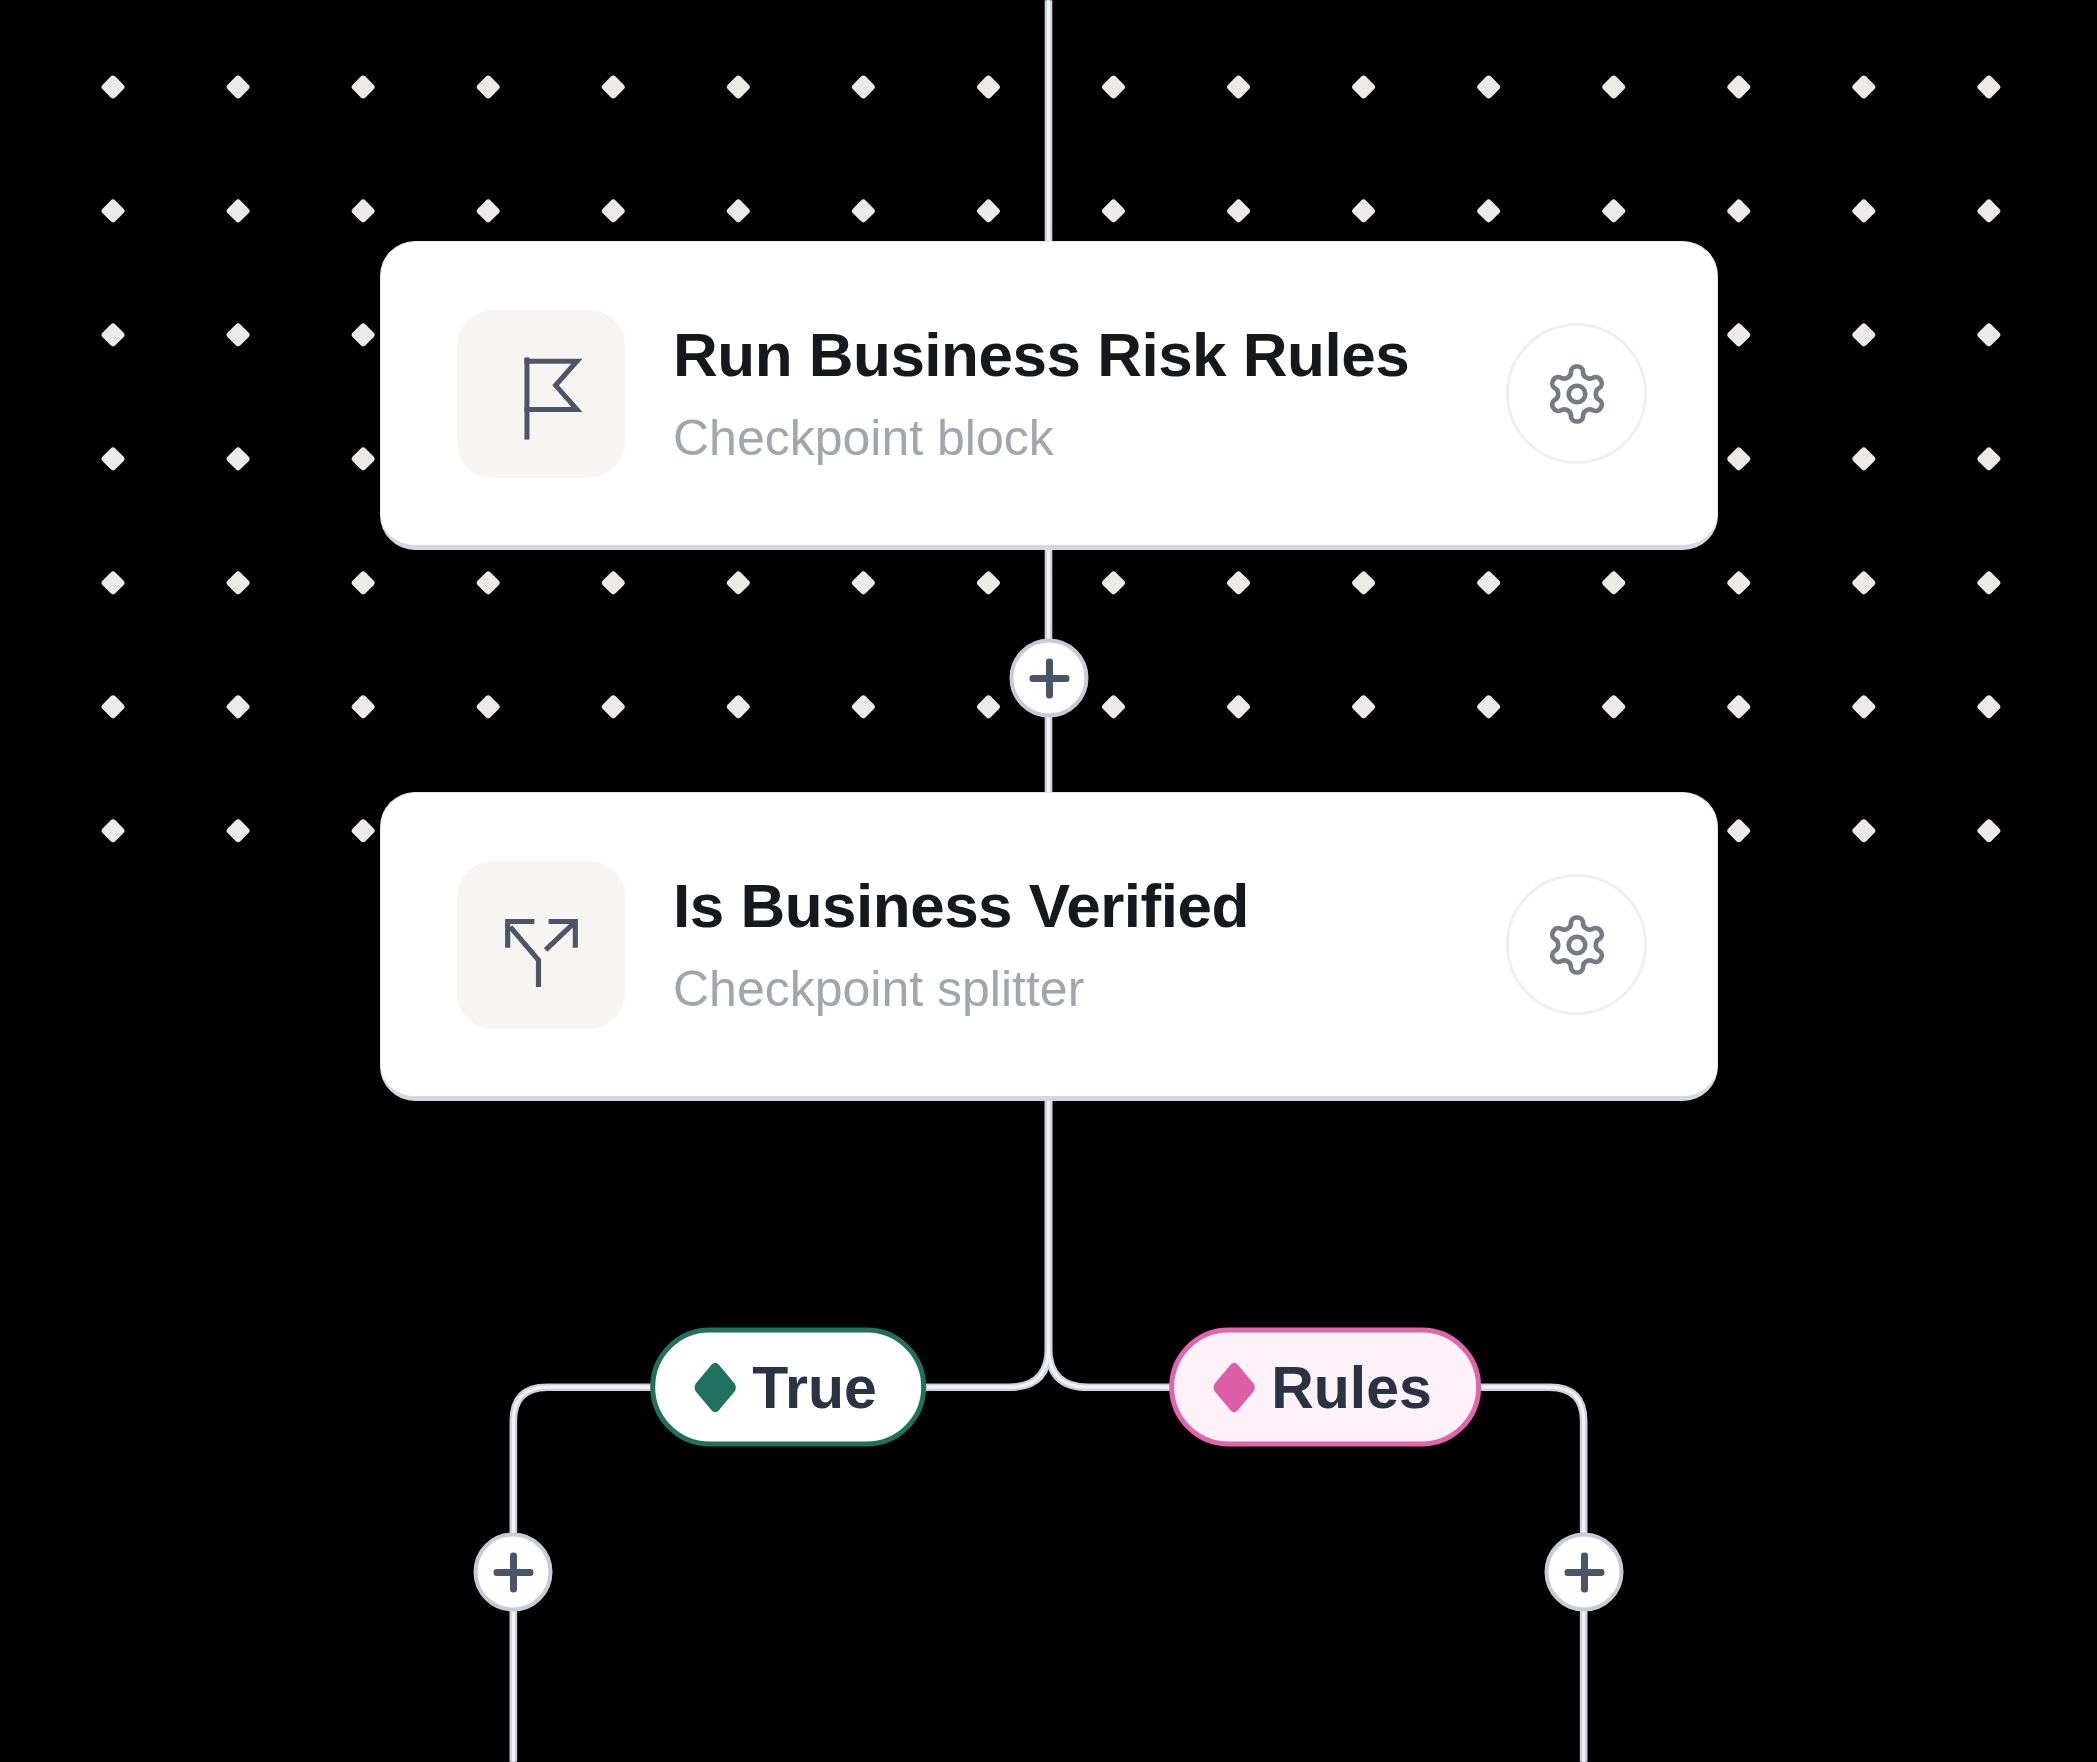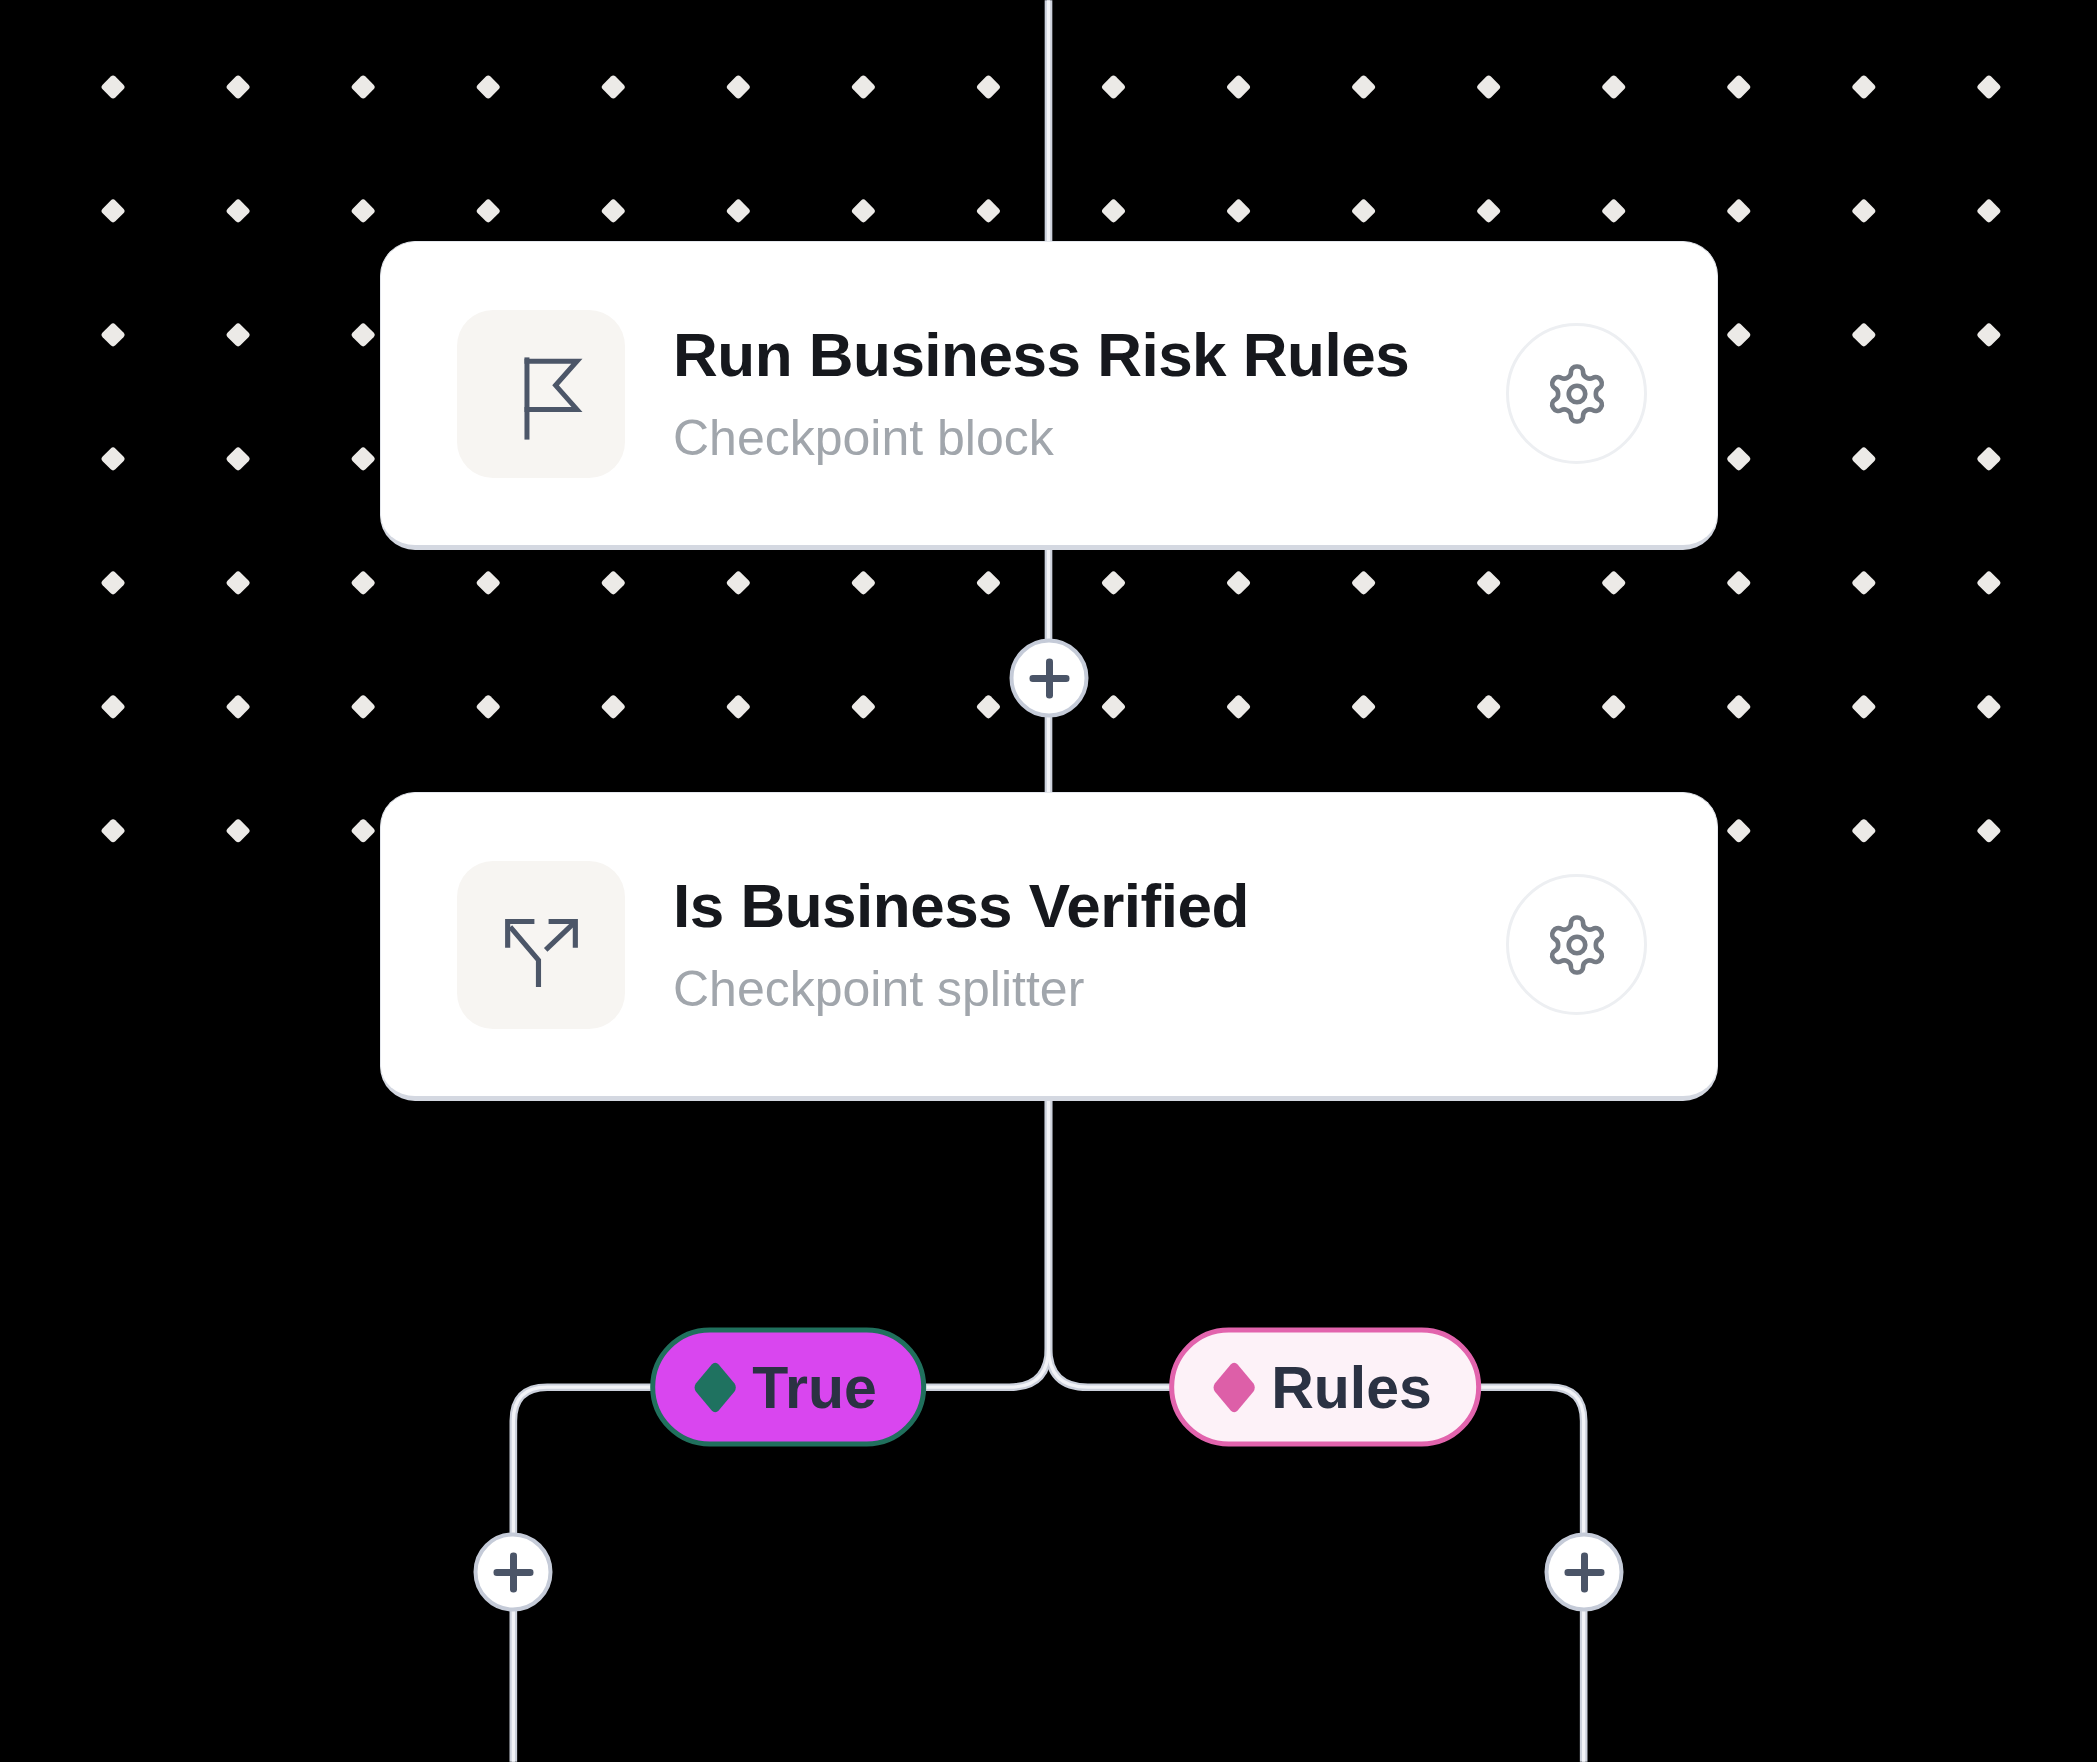--- a/index.html
+++ b/index.html
@@ -325,21 +325,21 @@
       <div class="node-subtitle">Checkpoint splitter</div>
     </div>
     <div class="gear-ring">
       <svg class="icon" width="66" height="66" viewBox="0 0 24 24" fill="none" stroke="#757B84" stroke-width="1.7" stroke-linecap="round" stroke-linejoin="round">
         <path d="M12.22 2h-.44a2 2 0 0 0-2 2v.18a2 2 0 0 1-1 1.73l-.43.25a2 2 0 0 1-2 0l-.15-.08a2 2 0 0 0-2.73.73l-.22.38a2 2 0 0 0 .73 2.73l.15.1a2 2 0 0 1 1 1.72v.51a2 2 0 0 1-1 1.74l-.15.09a2 2 0 0 0-.73 2.73l.22.38a2 2 0 0 0 2.73.73l.15-.08a2 2 0 0 1 2 0l.43.25a2 2 0 0 1 1 1.73V20a2 2 0 0 0 2 2h.44a2 2 0 0 0 2-2v-.18a2 2 0 0 1 1-1.73l.43-.25a2 2 0 0 1 2 0l.15.08a2 2 0 0 0 2.73-.73l.22-.39a2 2 0 0 0-.73-2.73l-.15-.08a2 2 0 0 1-1-1.74v-.5a2 2 0 0 1 1-1.74l.15-.09a2 2 0 0 0 .73-2.73l-.22-.38a2 2 0 0 0-2.73-.73l-.15.08a2 2 0 0 1-2 0l-.43-.25a2 2 0 0 1-1-1.73V4a2 2 0 0 0-2-2z"></path>
         <circle cx="12" cy="12" r="3"></circle>
       </svg>
     </div>
   </div>
 
-  <div class="branch-pill pill-true" style="background: #d946ef; border-color: rgb(32, 112, 93); color: rgb(43, 50, 67);">
+  <div class="branch-pill pill-true" style="background: #ffffff; border-color: rgb(32, 112, 93); color: rgb(43, 50, 67);">
     <span class="pill-diamond" style="background: rgb(31, 114, 96);"></span>
     <span>True</span>
   </div>
 
   <div class="branch-pill pill-false" style="background: rgb(253, 242, 248); border-color: rgb(226, 100, 173); color: rgb(43, 50, 67);">
     <span class="pill-diamond" style="background: rgb(221, 95, 168);"></span>
     <span>Rules</span>
   </div>
 
   <div class="plus-button" style="left:513px; top:1572px;">

